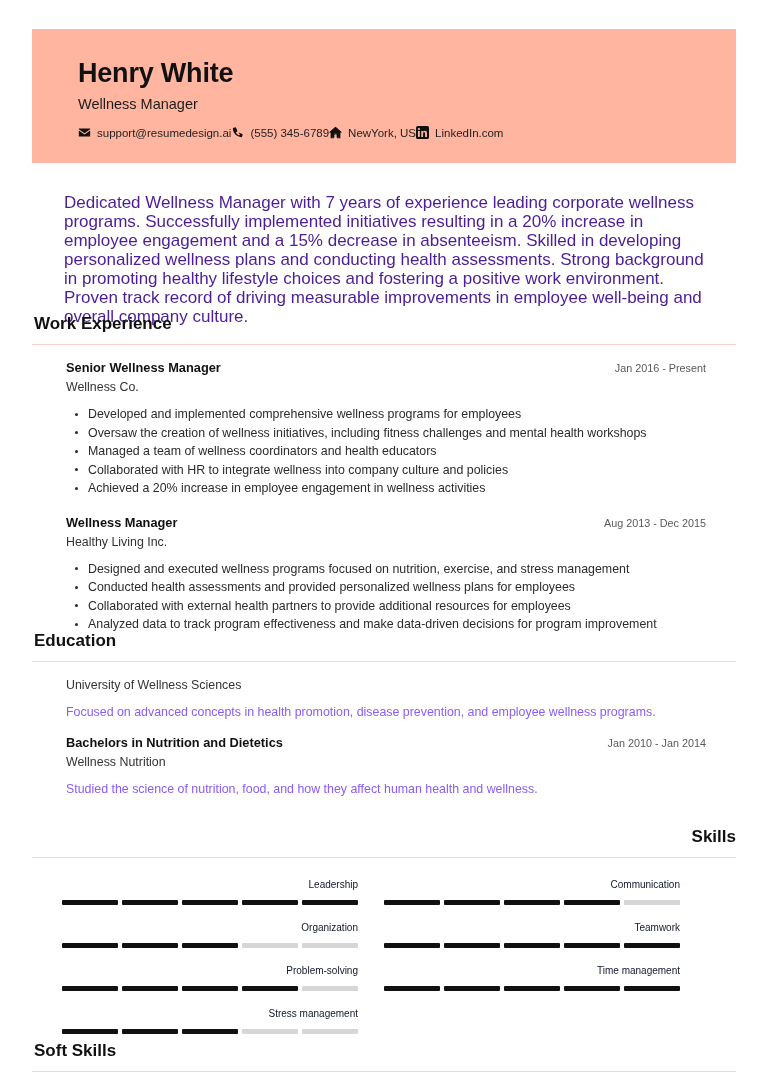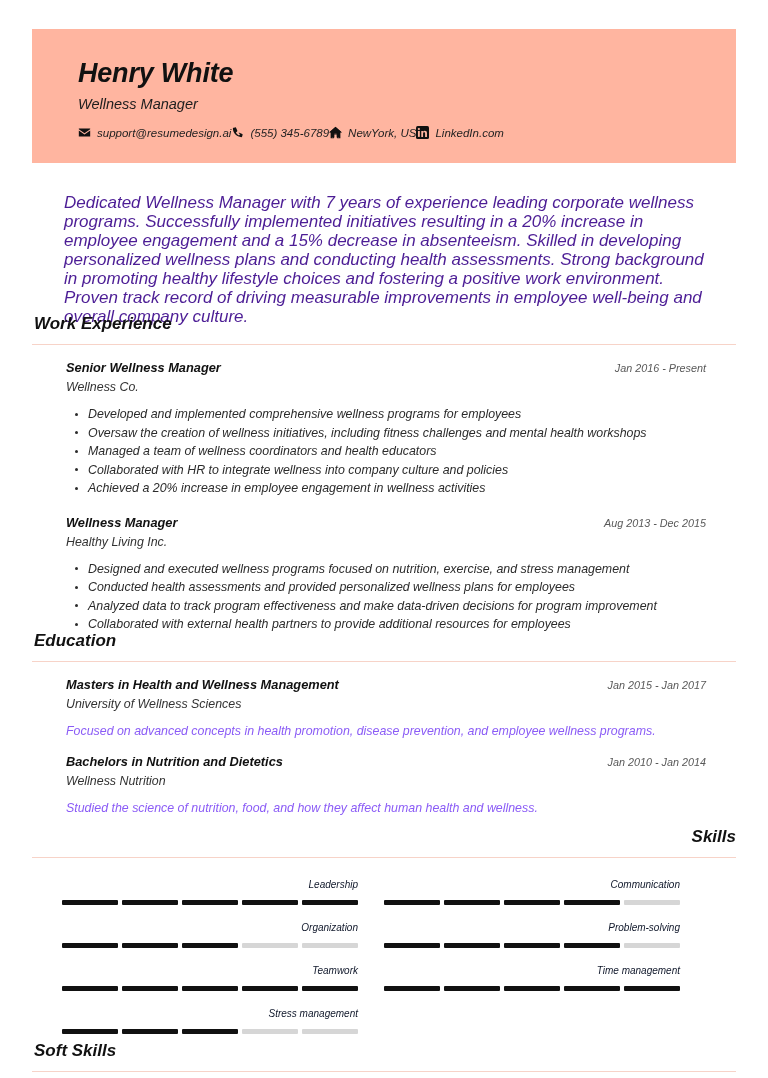--- a/index.html
+++ b/index.html
@@ -9,21 +9,20 @@
     background: #ffffff;
     font-family: "Liberation Sans", sans-serif;
     -webkit-font-smoothing: antialiased;
   }
   .page {
     position: relative;
     width: 752px;
     height: 1078px;
     background: #ffffff;
     overflow: hidden;
-    font-style: italic;
   }
 
   
   .header {
     position: absolute;
     left: 32px;
     top: 29px;
     width: 704px;
     height: 134px;
     background: #ffb5a0;
@@ -258,38 +257,34 @@
 
       <div class="entry" style="margin-top:16px;">
         <div class="entry-head">
           <div class="entry-role">Wellness Manager</div>
           <div class="entry-date">Aug 2013 - Dec 2015</div>
         </div>
         <div class="entry-org">Healthy Living Inc.</div>
         <ul class="bullets">
           <li>Designed and executed wellness programs focused on nutrition, exercise, and stress management</li>
           <li>Conducted health assessments and provided personalized wellness plans for employees</li>
+          <li>Collaborated with external health partners to provide additional resources for employees</li>
           <li>Analyzed data to track program effectiveness and make data-driven decisions for program improvement</li>
-          <li>Collaborated with external health partners to provide additional resources for employees</li>
         </ul>
       </div>
 
     </div>
   </div>
 
   <div class="section" style="top:630px;">
     <div class="section-title">Education</div>
     <div class="section-rule"></div>
     <div class="section-body">
 
       <div class="entry">
-        <div class="entry-head">
-          <div class="entry-role">Masters in Health and Wellness Management</div>
-          <div class="entry-date">Jan 2015 - Jan 2017</div>
-        </div>
         <div class="entry-org">University of Wellness Sciences</div>
         <div class="entry-desc">Focused on advanced concepts in health promotion, disease prevention, and employee wellness programs.</div>
       </div>
 
       <div class="entry" style="margin-top:13px;">
         <div class="entry-head">
           <div class="entry-role">Bachelors in Nutrition and Dietetics</div>
           <div class="entry-date">Jan 2010 - Jan 2014</div>
         </div>
         <div class="entry-org">Wellness Nutrition</div>
@@ -327,37 +322,37 @@
           <div class="skill-name">Organization</div>
           <div class="skill-bar">
             <span class="seg on"></span>
             <span class="seg on"></span>
             <span class="seg on"></span>
             <span class="seg"></span>
             <span class="seg"></span>
           </div>
         </div>
         <div class="skill">
+          <div class="skill-name">Teamwork</div>
+          <div class="skill-bar">
+            <span class="seg on"></span>
+            <span class="seg on"></span>
+            <span class="seg on"></span>
+            <span class="seg on"></span>
+            <span class="seg on"></span>
+          </div>
+        </div>
+        <div class="skill">
           <div class="skill-name">Problem-solving</div>
           <div class="skill-bar">
             <span class="seg on"></span>
             <span class="seg on"></span>
             <span class="seg on"></span>
             <span class="seg on"></span>
             <span class="seg"></span>
-          </div>
-        </div>
-        <div class="skill">
-          <div class="skill-name">Teamwork</div>
-          <div class="skill-bar">
-            <span class="seg on"></span>
-            <span class="seg on"></span>
-            <span class="seg on"></span>
-            <span class="seg on"></span>
-            <span class="seg on"></span>
           </div>
         </div>
         <div class="skill">
           <div class="skill-name">Time management</div>
           <div class="skill-bar">
             <span class="seg on"></span>
             <span class="seg on"></span>
             <span class="seg on"></span>
             <span class="seg on"></span>
             <span class="seg on"></span>

